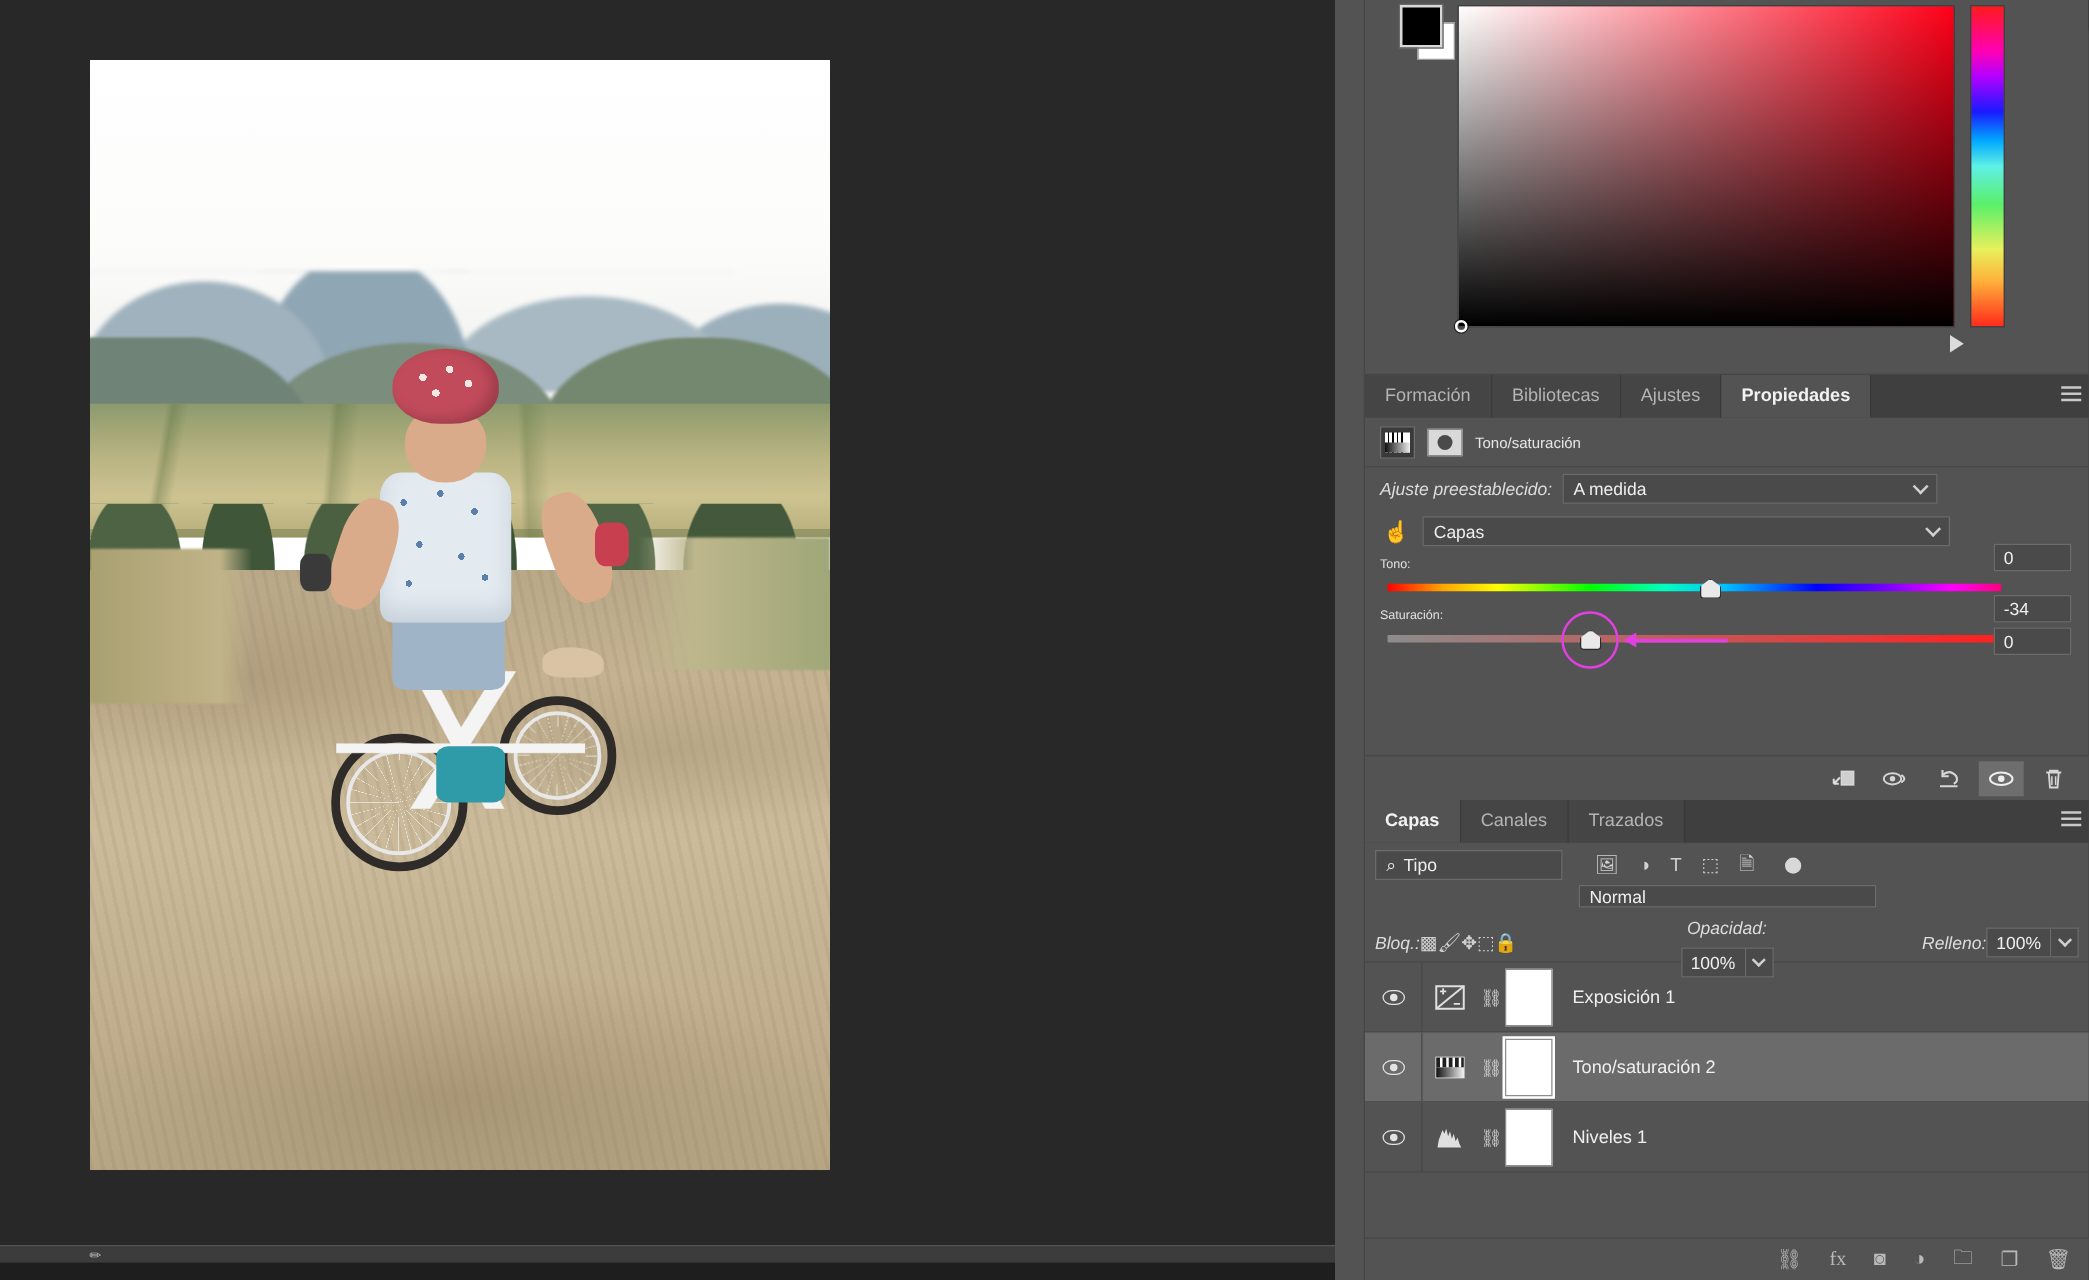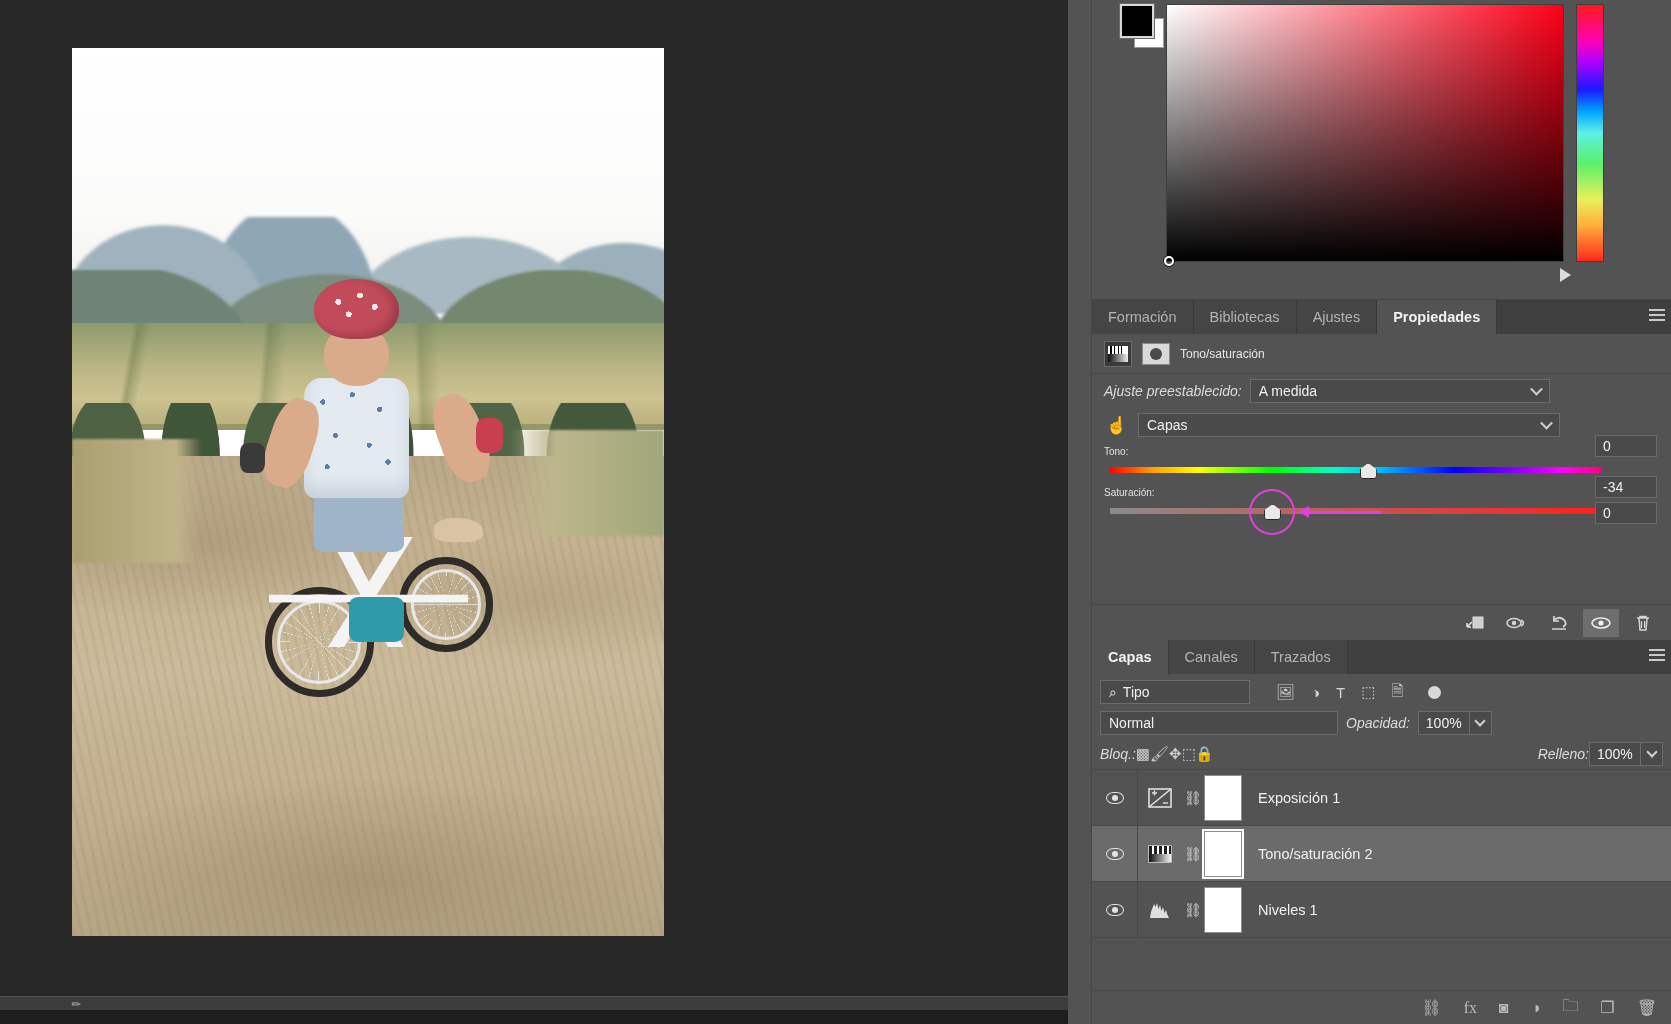--- a/index.html
+++ b/index.html
@@ -343,21 +343,21 @@
     display:flex; align-items:center; gap:6px; padding:0 8px; position:relative;
     color:#efefef; font-size:14px; cursor:pointer;
   }
   .filter-icons{ display:flex; align-items:center; gap:16px; margin-left:26px; color:#d2d2d2;}
   .filter-icons span{ cursor:pointer; font-size:15px; }
   .toggle-knob{
     margin-left:24px; width:13px; height:13px; border-radius:50%; background:#d8d8d8;
     cursor:pointer;
   }
   .blend-row{
-    display:flex; align-items:center; gap:8px; height:32px; padding:2px 8px 0 8px;
+    display:flex; align-items:center; gap:8px; height:32px; padding:2px 8px 0 8px;flex-direction:column;
   }
   .blend-select{
     width:238px; height:24px; background:#4a4a4a; border:1px solid #6b6b6b;
     display:flex; align-items:center; padding:0 8px; position:relative;
     color:#efefef; font-size:14px; cursor:pointer;
   }
   .num-box{
     height:24px; min-width:52px; background:#4a4a4a; border:1px solid #6b6b6b;
     color:#f0f0f0; font-size:14px; display:flex; align-items:center; padding:0 7px;
   }

